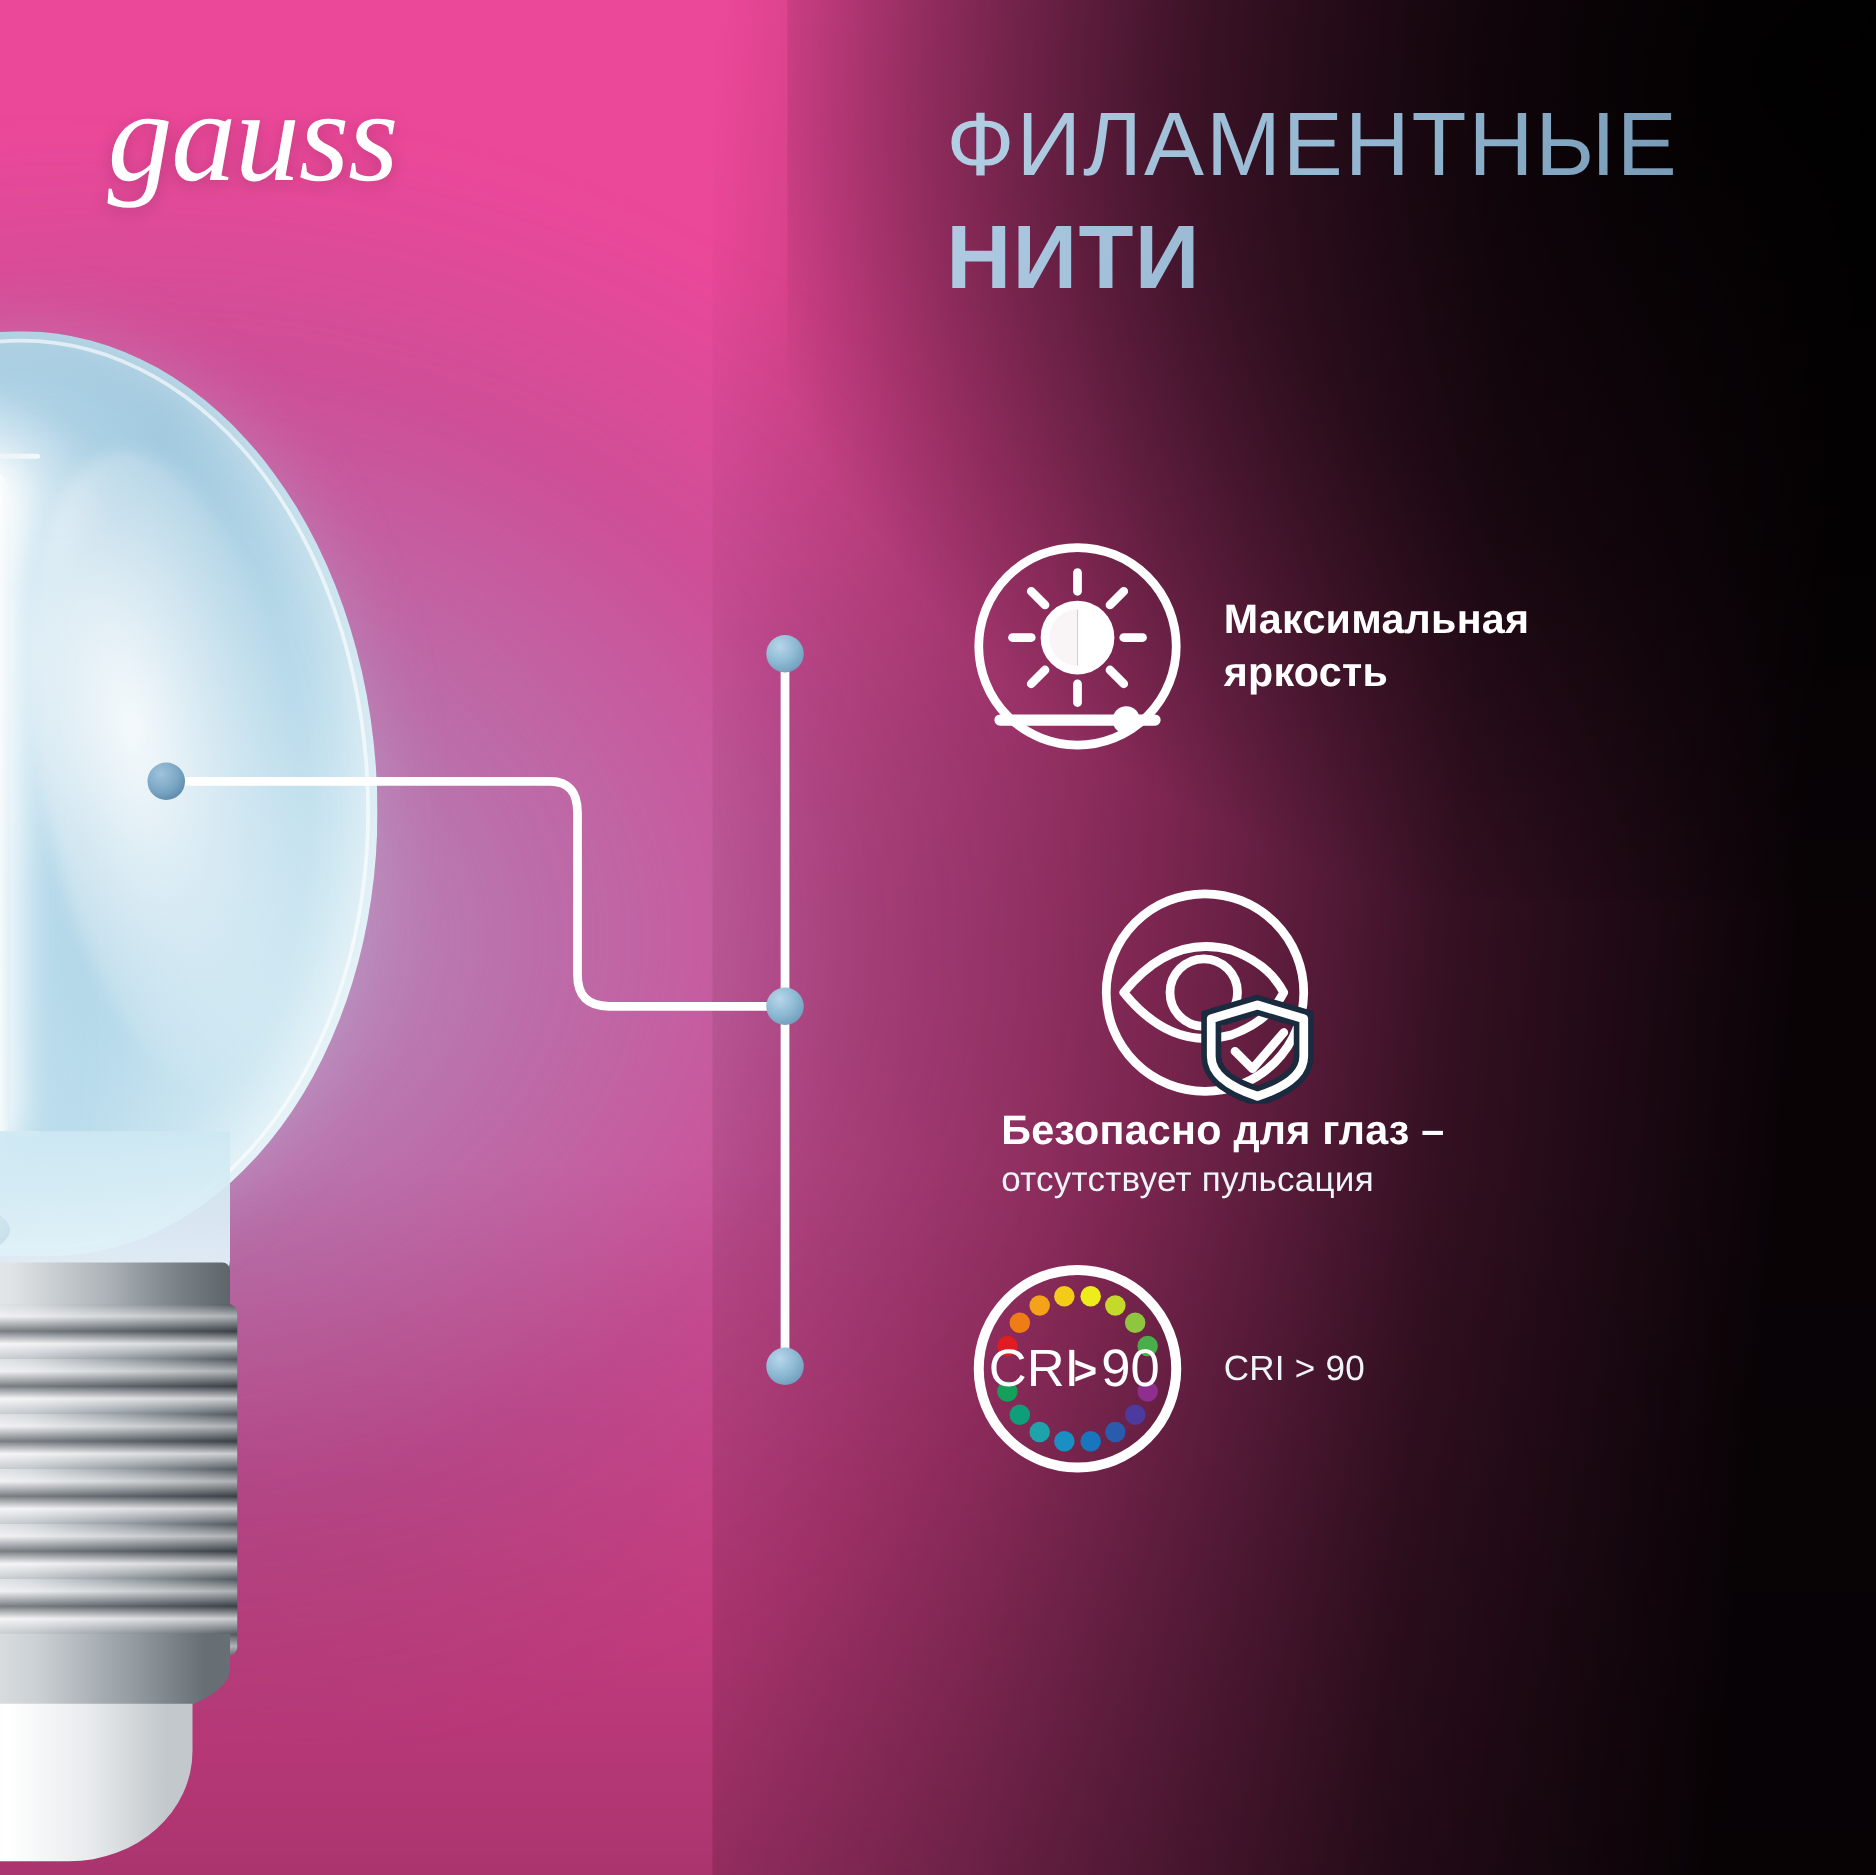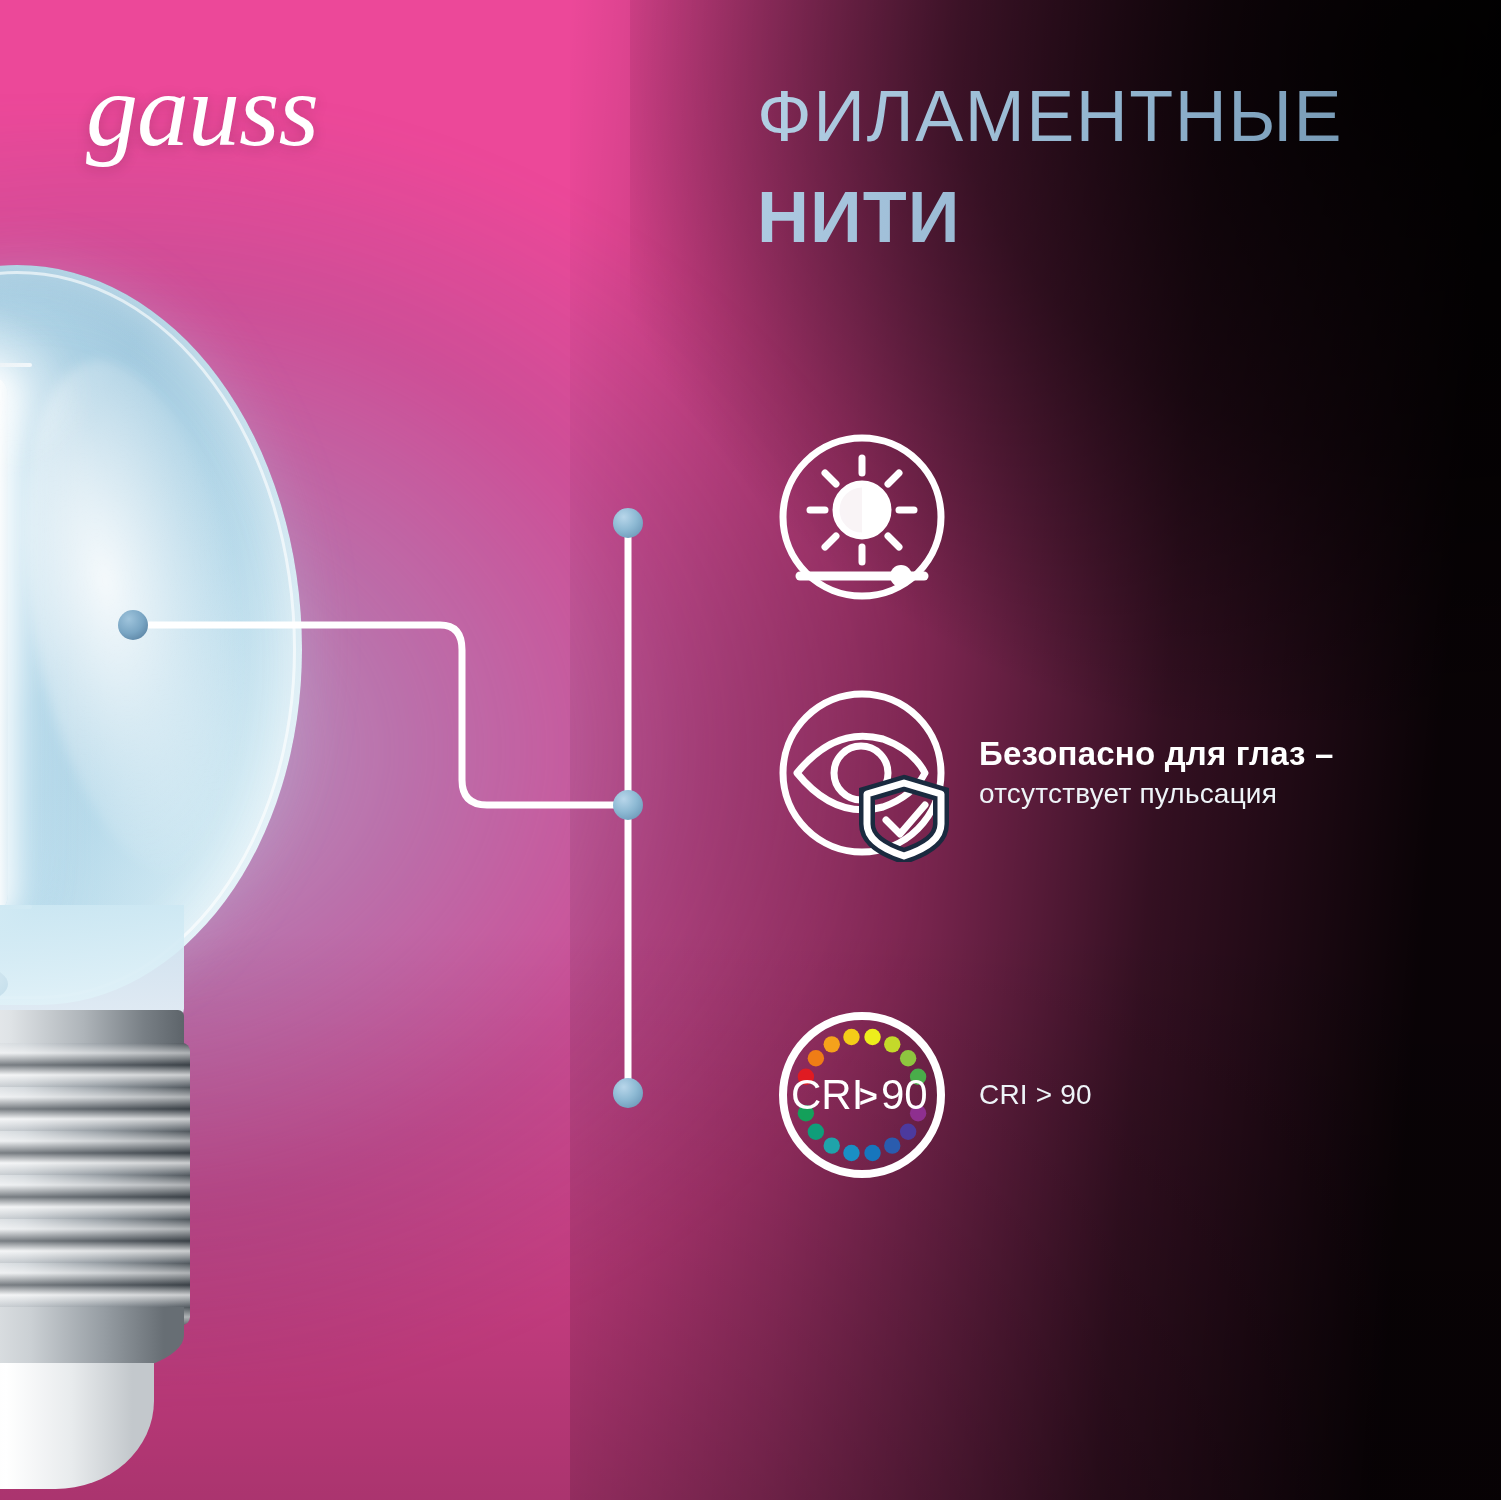--- a/index.html
+++ b/index.html
@@ -53,21 +53,21 @@
   .headline .l1{
     font-size:72px;line-height:1.02;font-weight:300;
     letter-spacing:1.5px;
     color:#9dbdd6;
     background:linear-gradient(100deg,#b3cfe4 0%, #8fb2cd 55%, #6b8da9 100%);
     -webkit-background-clip:text;background-clip:text;
     -webkit-text-fill-color:transparent;color:transparent;
     white-space:nowrap;
   }
   .headline .l2{
-    margin-top:28px;
+    margin-top:17px;
     font-size:72px;line-height:1.02;font-weight:700;
     letter-spacing:1px;
     background:linear-gradient(100deg,#aecbe2 0%, #86a9c6 60%, #62839f 100%);
     -webkit-background-clip:text;background-clip:text;
     -webkit-text-fill-color:transparent;color:transparent;
   }
   
   .bulb{position:absolute;left:-268px;top:265px;width:570px;height:1235px;}
   .glass{
     position:absolute;left:0;top:0;width:570px;height:740px;
@@ -171,21 +171,21 @@
   .feat-text{margin-left:28px;}
   .feat-t1{
     font-size:33px;font-weight:700;color:#ffffff;line-height:1.30;letter-spacing:.2px;
     white-space:nowrap;
   }
   .feat-t2{
     font-size:28px;font-weight:400;color:#eef4f8;line-height:1.30;letter-spacing:.2px;
     white-space:nowrap;
   }
   .f-bright{left:773px;top:428px;}
-  .f-eye{left:773px;top:684px;}
+  .f-eye{left:773px;top:705px;flex-direction:column;}
   .f-cri{left:773px;top:1006px;align-items:center;}
 </style>
 </head>
 <body>
 
 <div class="stage">
 
   <div class="bg-base"></div>
   <div class="bg-glow-left"></div>
   <div class="bg-dark-right"></div>
@@ -244,20 +244,24 @@
           <line x1="89" y1="30" x2="89" y2="45"></line>
           <line x1="89" y1="119" x2="89" y2="134"></line>
           <line x1="37" y1="82" x2="52" y2="82"></line>
           <line x1="126" y1="82" x2="141" y2="82"></line>
           <line x1="52" y1="45" x2="63" y2="56"></line>
           <line x1="115" y1="108" x2="126" y2="119"></line>
           <line x1="126" y1="45" x2="115" y2="56"></line>
           <line x1="63" y1="108" x2="52" y2="119"></line>
         </g>
       </svg>
+    </div>
+    <div class="feat-text">
+      <div class="feat-t1">Максимальная</div>
+      <div class="feat-t1">яркость</div>
     </div>
   </div>
 
   <div class="feat f-eye">
     <div class="feat-icon">
       <svg viewBox="0 0 178 178" width="178" height="178">
         <circle cx="89" cy="89" r="79" fill="none" stroke="#ffffff" stroke-width="7"></circle>
 
         <path d="M 24 89 Q 62 42 110 55 Q 140 66 152 89 Q 140 112 110 123 Q 62 136 24 89 Z" fill="none" stroke="#ffffff" stroke-width="7" stroke-linejoin="round"></path>
         <circle cx="88" cy="89" r="27" fill="none" stroke="#ffffff" stroke-width="7"></circle>

